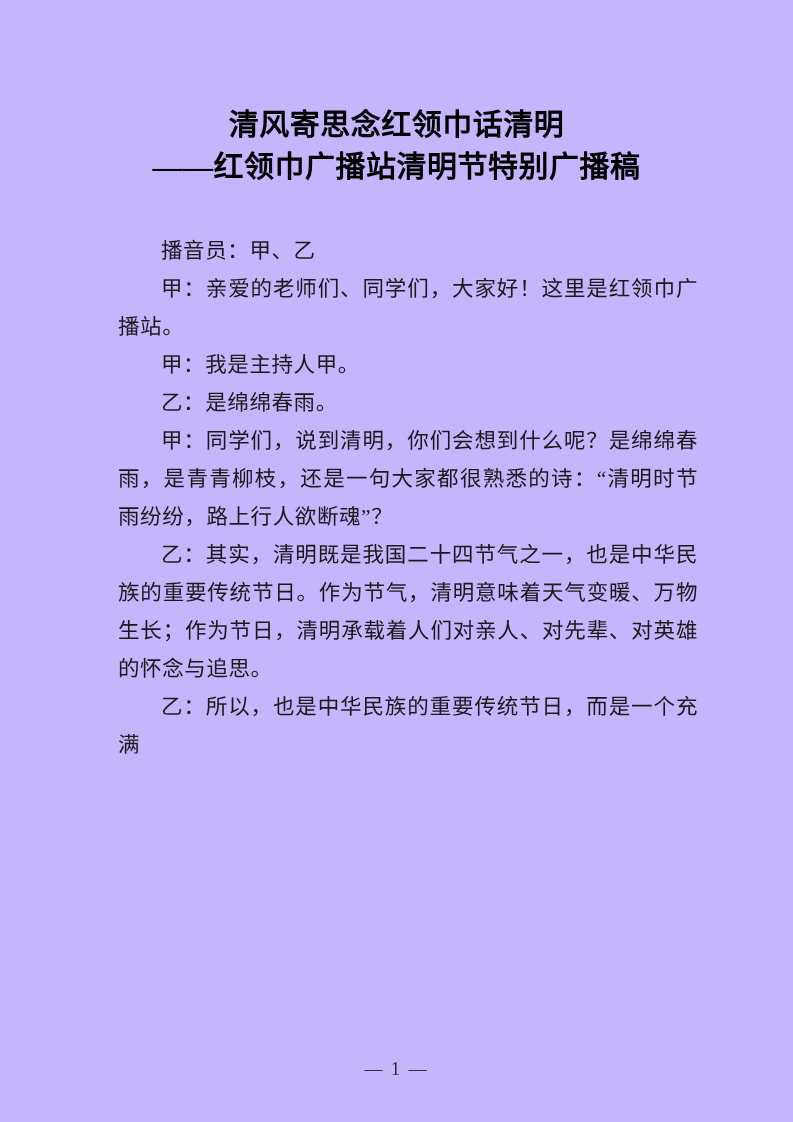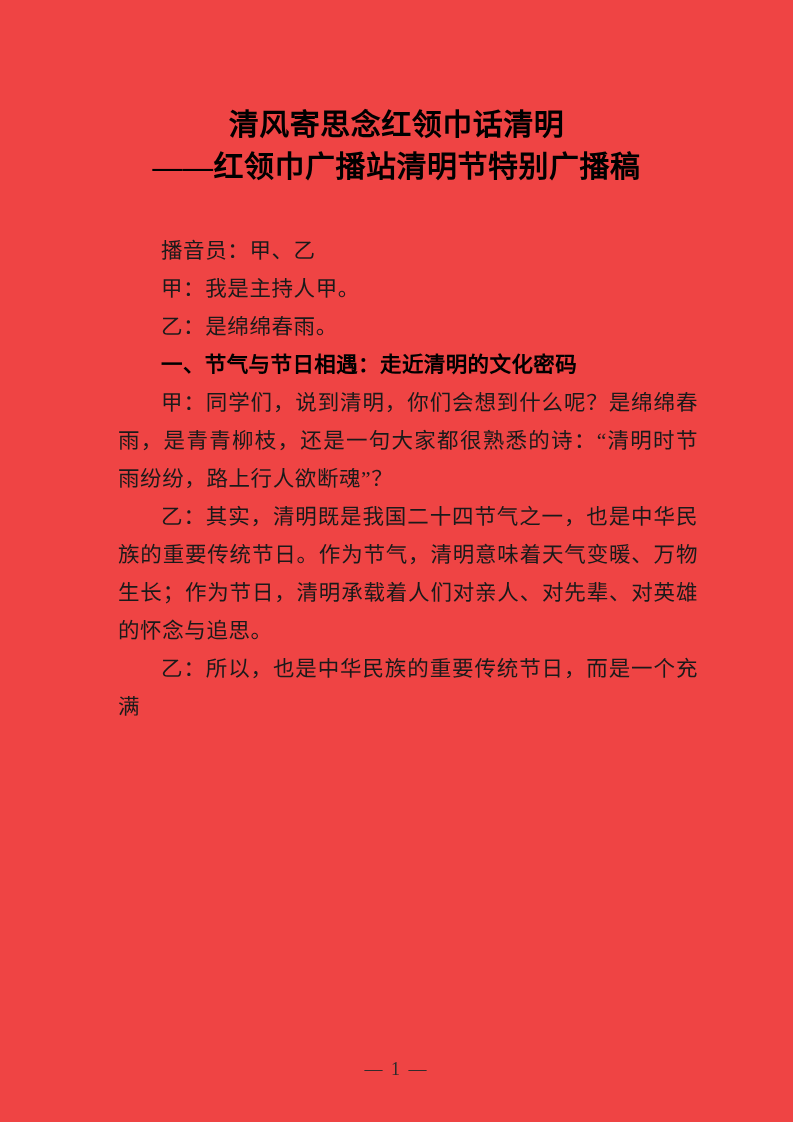--- a/index.html
+++ b/index.html
@@ -6,21 +6,21 @@
   html, body {
     margin: 0;
     padding: 0;
     background: #ffffff;
   }
   .page {
     position: relative;
     width: 793px;
     height: 1122px;
     margin: 0 auto;
-    background: #ef4444;
+    background: #c4b5fd;
     box-sizing: border-box;
     overflow: hidden;
   }
 
   
   .title-block {
     position: absolute;
     left: 0;
     right: 0;
     top: 104px;
@@ -88,23 +88,23 @@
 
 <div class="page">
 
   <div class="title-block">
     <div class="title-line">清风寄思念红领巾话清明</div>
     <div class="title-line">——红领巾广播站清明节特别广播稿</div>
   </div>
 
   <div class="body-block">
       <p class="para short">播音员：甲、乙</p>
+      <p class="para">甲：亲爱的老师们、同学们，大家好！这里是红领巾广播站。</p>
       <p class="para short">甲：我是主持人甲。</p>
       <p class="para short">乙：是绵绵春雨。</p>
-      <p class="heading">一、节气与节日相遇：走近清明的文化密码</p>
       <p class="para">甲：同学们，说到清明，你们会想到什么呢？是绵绵春雨，是青青柳枝，还是一句大家都很熟悉的诗：“清明时节雨纷纷，路上行人欲断魂”？</p>
       <p class="para">乙：其实，清明既是我国二十四节气之一，也是中华民族的重要传统节日。作为节气，清明意味着天气变暖、万物生长；作为节日，清明承载着人们对亲人、对先辈、对英雄的怀念与追思。</p>
       <p class="para">乙：所以，也是中华民族的重要传统节日，而是一个充满</p>
     </div>
 
   <div class="footer">
     <span>— 1 —</span>
   </div>
 
 </div>

